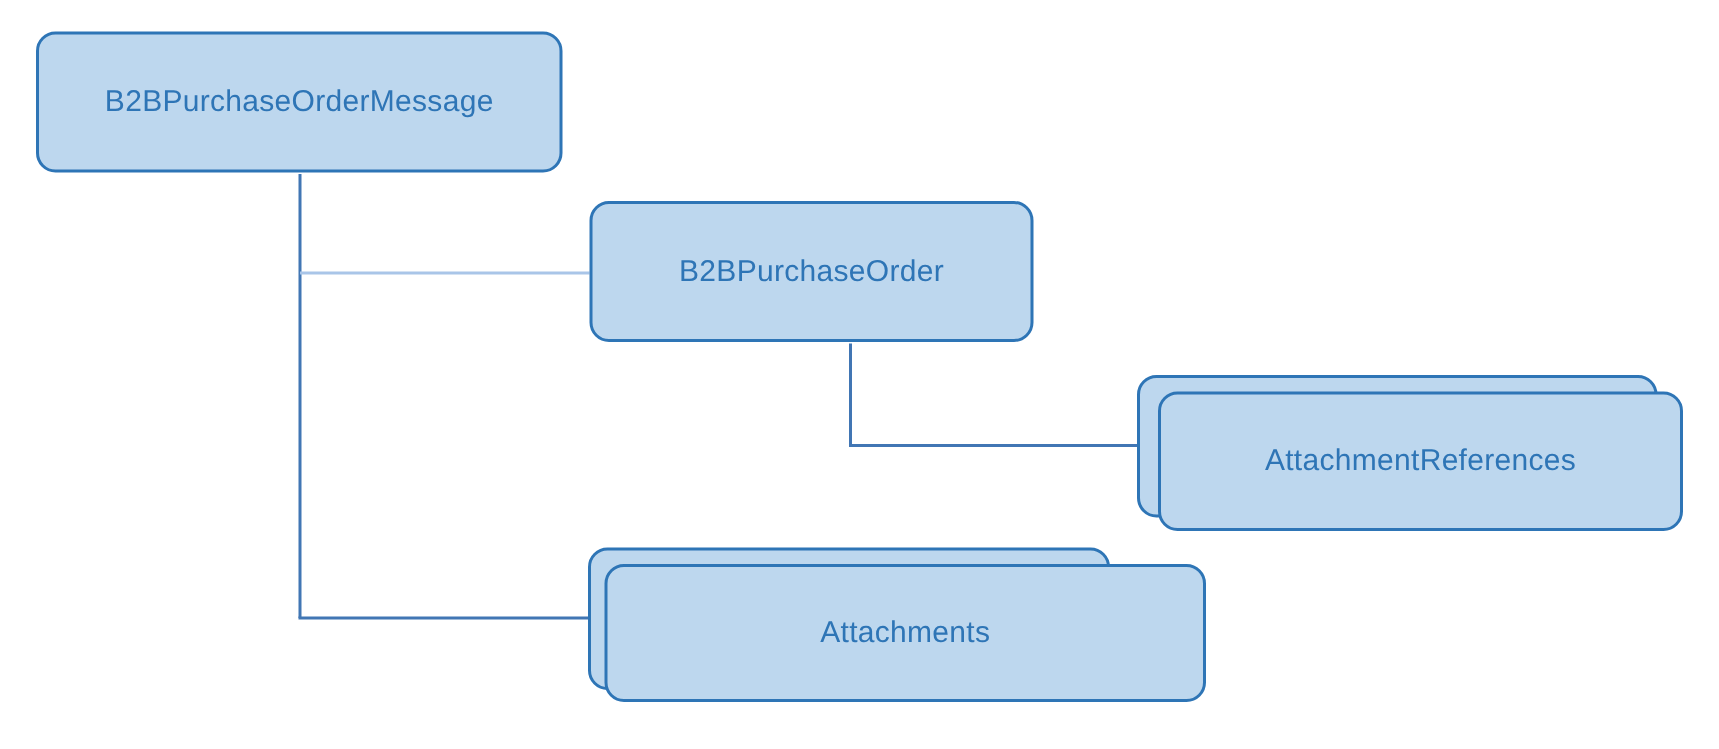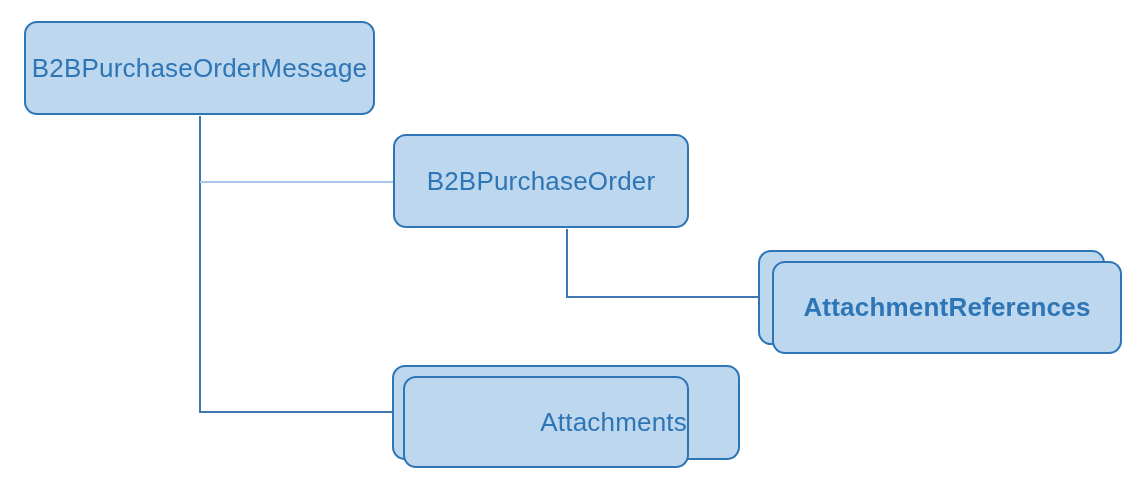--- a/index.html
+++ b/index.html
@@ -27,21 +27,21 @@
     position: absolute;
     background: var(--node-fill);
     border: 2px solid var(--node-border);
     border-radius: 13px;
     display: flex;
     align-items: center;
     justify-content: center;
   }
   .node-label {
     color: var(--node-text);
-    font-size: 26px;
+    font-size: 20px;
     letter-spacing: 0.2px;
     white-space: nowrap;
   }
   .stack-back {
     
   }
   .connector {
     position: absolute;
     background: var(--connector-dark);
   }
@@ -65,22 +65,22 @@
 
   <div class="node" style="left:24px; top:21px; width:351px; height:94px;">
     <span class="node-label">B2BPurchaseOrderMessage</span>
   </div>
 
   <div class="node" style="left:393px; top:134px; width:296px; height:94px;">
     <span class="node-label">B2BPurchaseOrder</span>
   </div>
 
   <div class="node stack-back" style="left:758px; top:250px; width:347px; height:95px;"></div>
-  <div class="node" style="left:772px; top:261px; width:350px; height:93px;font-weight:bold;">
+  <div class="node" style="left:772px; top:261px; width:350px; height:93px;">
     <span class="node-label">AttachmentReferences</span>
   </div>
 
   <div class="node stack-back" style="left:392px; top:365px; width:348px; height:95px;"></div>
-  <div class="node" style="left:403px; top:376px; width:286px; height:92px;justify-content:flex-end;">
+  <div class="node" style="left:403px; top:376px; width:401px; height:92px;">
     <span class="node-label">Attachments</span>
   </div>
 
 </div>
 
 </body></html>

